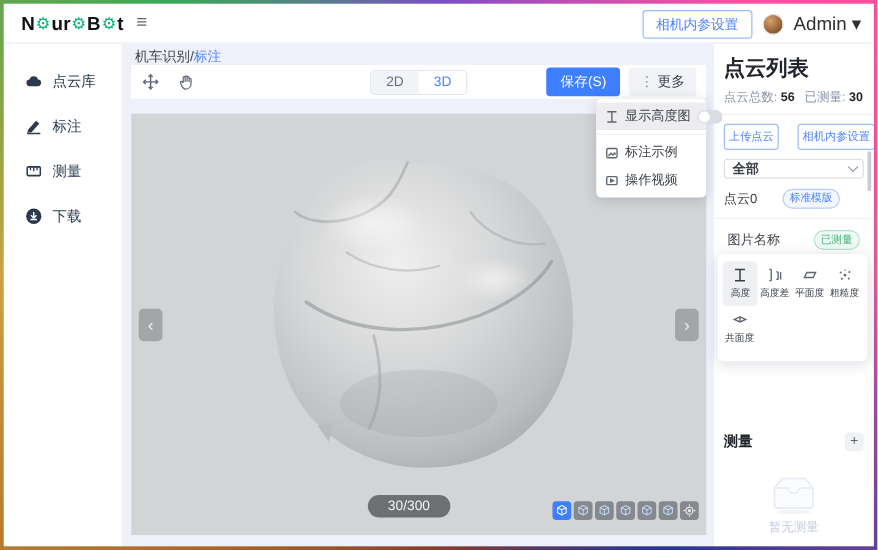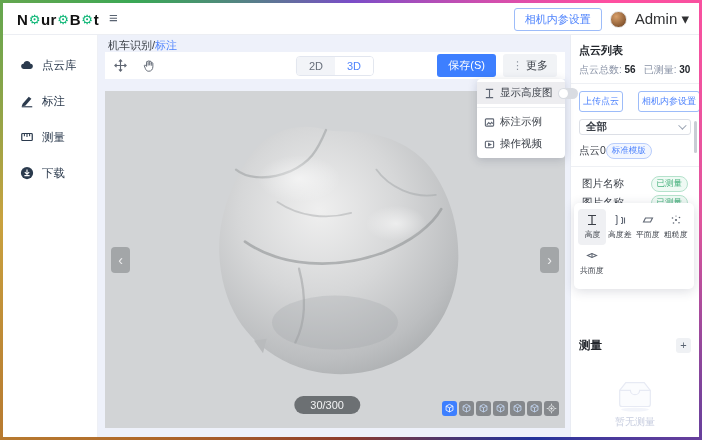--- a/index.html
+++ b/index.html
@@ -53,29 +53,29 @@
   .dd-row { display:flex; align-items:center; gap:5px; height:22px; padding:0 7px; font-size:10.5px; color:#3a3f47; cursor:pointer; }
   .dd-row.hover { background:#ededf0; }
   .dd-row svg { flex:0 0 auto; }
   .dd-label { flex:1; white-space:nowrap; }
   .toggle { width:20px; height:11px; border-radius:6px; background:#d9dce2; position:relative; flex:0 0 auto; }
   .toggle::after { content:""; position:absolute; left:1px; top:1px; width:9px; height:9px; border-radius:50%; background:#fff; }
   .dd-div { height:1px; background:#eef0f3; margin:3px 0; }
 
   
   .rpanel { position:absolute; right:0; top:32px; bottom:0; width:129px; background:#fff; border-left:1px solid #e9ecf3; padding:8px 8px 0 8px; z-index:5; }
-  .rp-title { font-size:11px; font-weight:bold; color:#22262c; margin-bottom:5px; }
+  .rp-title { font-size:17px; font-weight:bold; color:#22262c; margin-bottom:5px; }
   .rp-stats { font-size:10px; color:#8a93a6; display:flex; gap:8px; margin-bottom:6px; }
   .rp-stats b { color:#22262c; font-weight:bold; }
   .rp-div { height:1px; background:#eef0f4; margin:0 -8px 7px -8px; }
   .rp-btns { display:flex; gap:15px; margin-bottom:7px; }
   .rp-btn { border:1px solid #9dbcf9; color:#4e83fd; background:#fff; font-size:9px; padding:3px 3px; border-radius:3px; white-space:nowrap; }
   .rp-select { border:1px solid #dcdfe6; border-radius:3px; height:16px; display:flex; align-items:center; font-size:10.5px; color:#3a3f47; padding:0 6px; justify-content:space-between; margin-bottom:8px;font-weight:bold; }
   .chev { width:6px; height:6px; border-right:1.4px solid #9aa3b2; border-bottom:1.4px solid #9aa3b2; transform:rotate(45deg) translateY(-2px); }
-  .cloud-row { display:flex; align-items:center; gap:0; font-size:10.5px; color:#3a3f47; margin-bottom:7px; }
+  .cloud-row { display:flex; align-items:center; gap:20px; font-size:10.5px; color:#3a3f47; margin-bottom:7px; }
   .tag { font-size:8.5px; border-radius:8px; padding:1px 5px; white-space:nowrap; }
   .tag-blue { color:#4e83fd; border:1px solid #b9cdfb; background:#f2f6ff; }
   .tag-green { color:#49b27e; border:1px solid #b5e2cc; background:#effaf4; }
   .tag-gray { color:#9aa3af; border:1px solid #dde0e6; background:#f5f6f8; }
   .file-row { display:flex; align-items:center; justify-content:space-between; height:19px; font-size:10.5px; color:#3a3f47; padding:0 3px; }
   .file-row.selected { background:#e9ebf0; }
   .file-row .x { color:#9aa3af; font-size:10px; margin-left:auto; margin-right:4px; }
   .file-row .set-tpl { color:#4e83fd; font-size:9.5px; white-space:nowrap; }
   .rp-scroll { position:absolute; right:2px; top:86px; width:3px; height:32px; border-radius:2px; background:#c9ccd4; }
 

